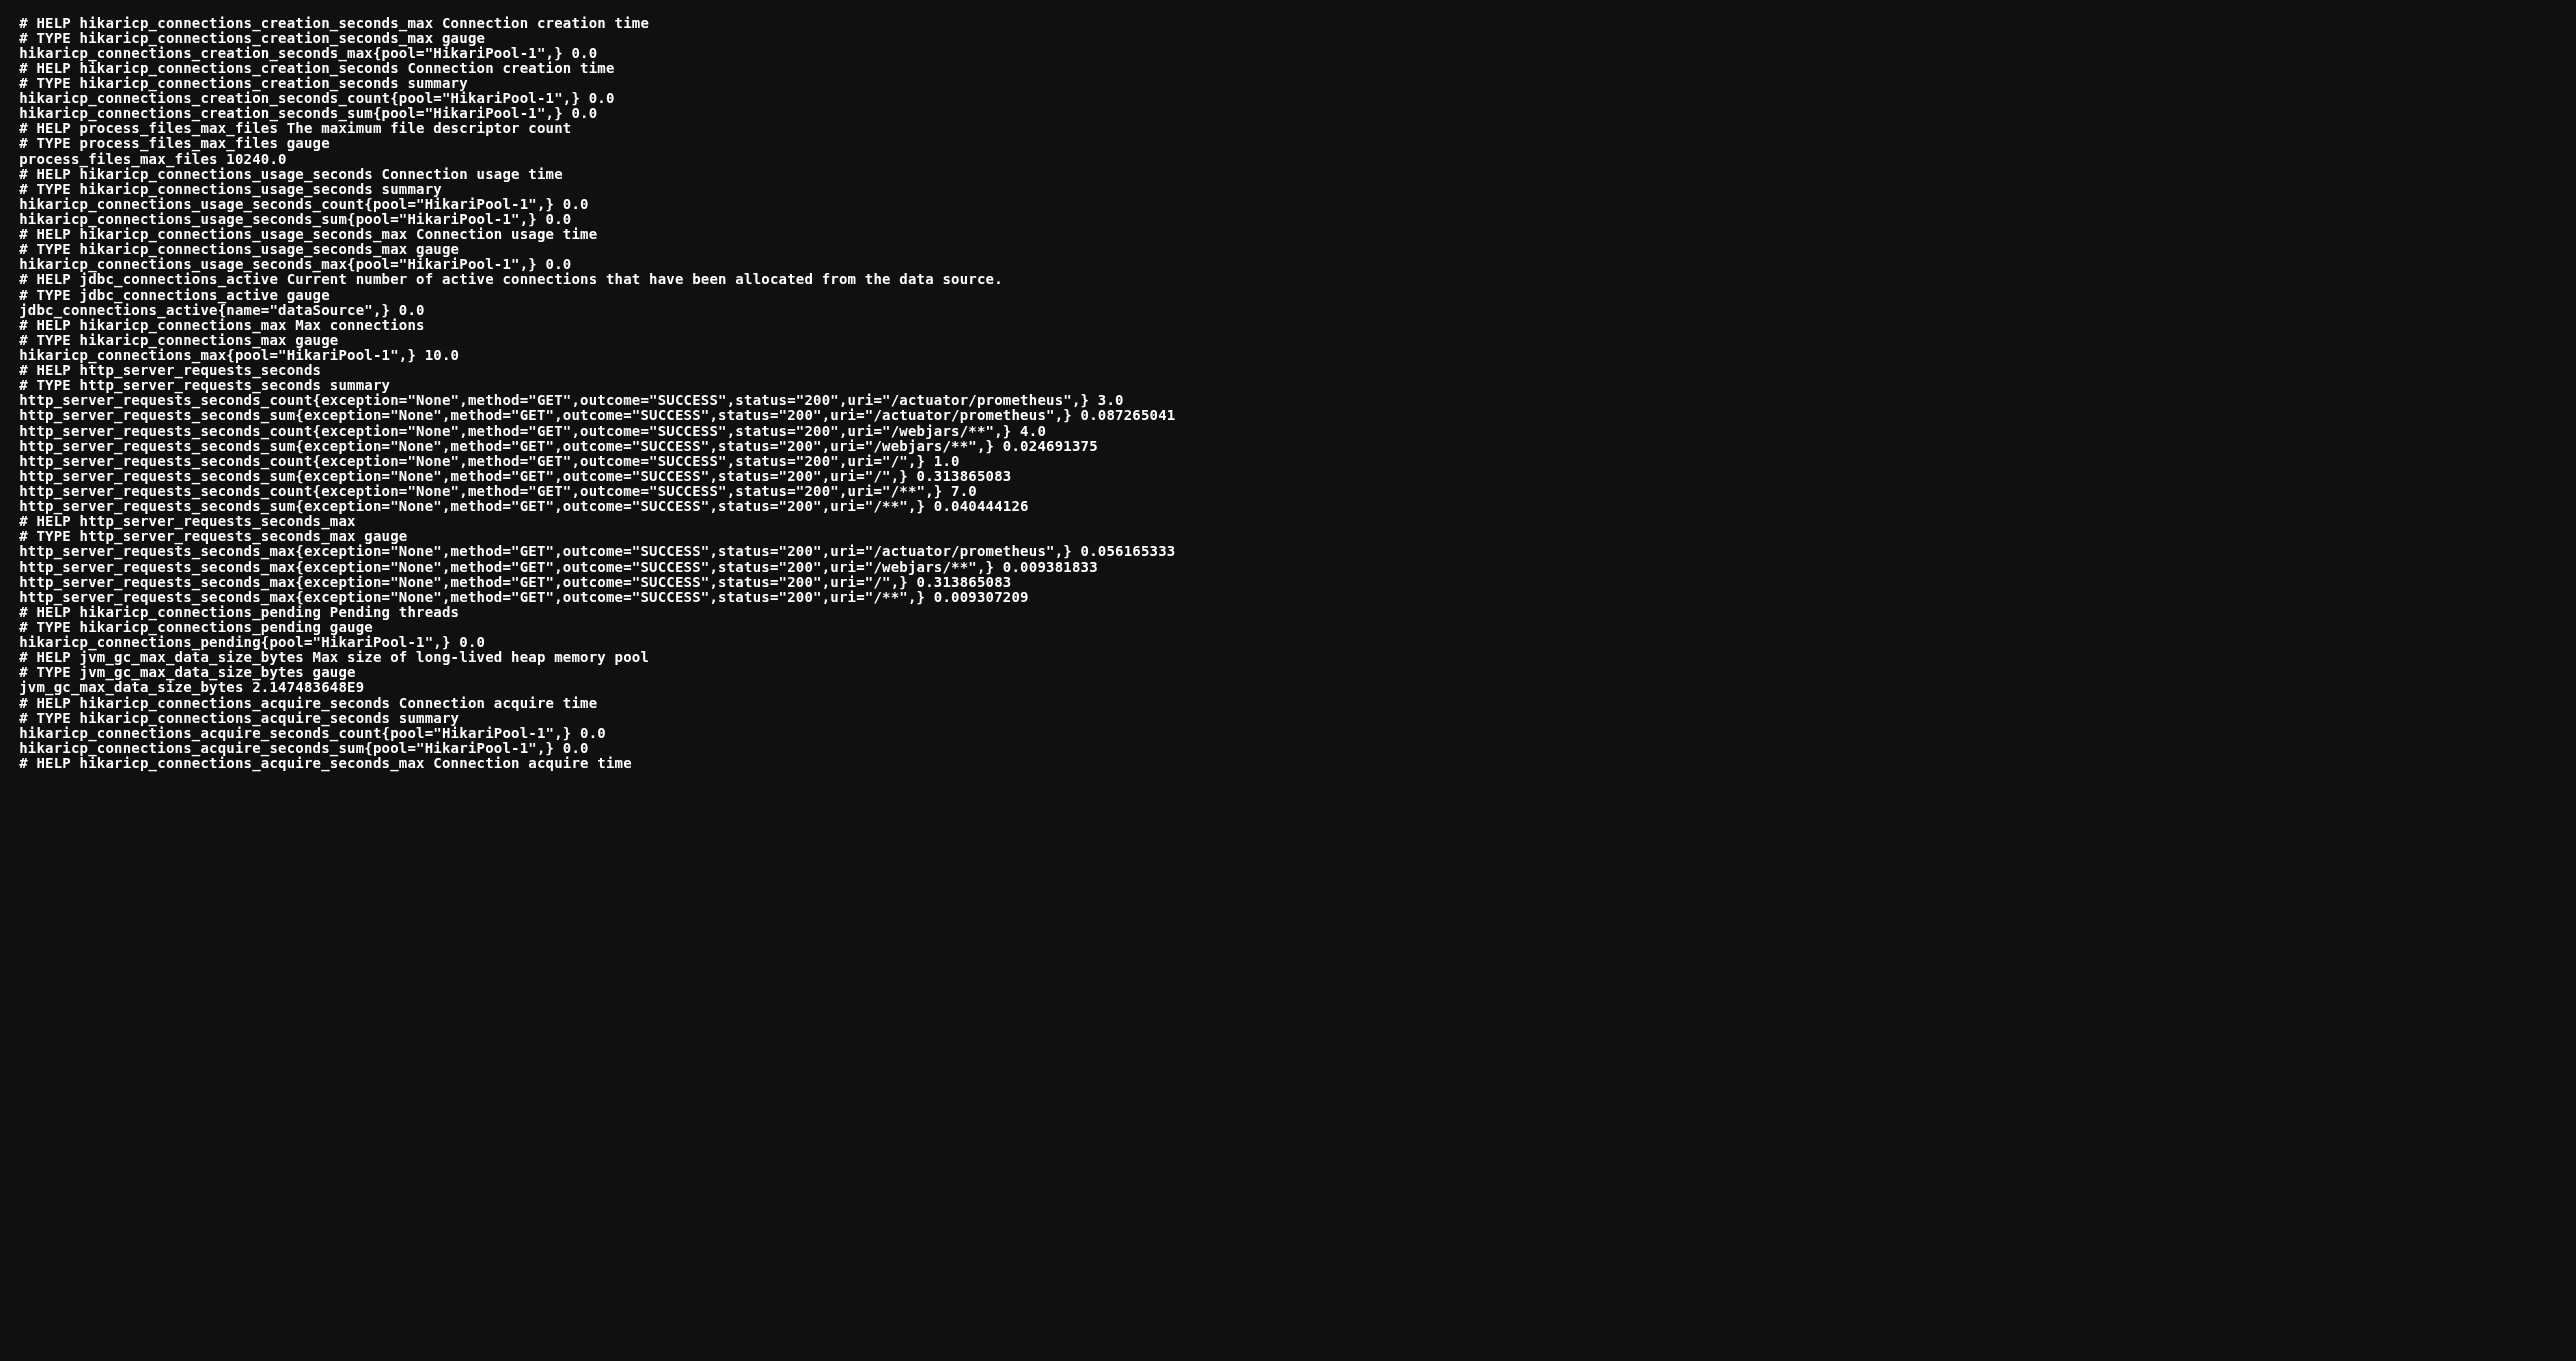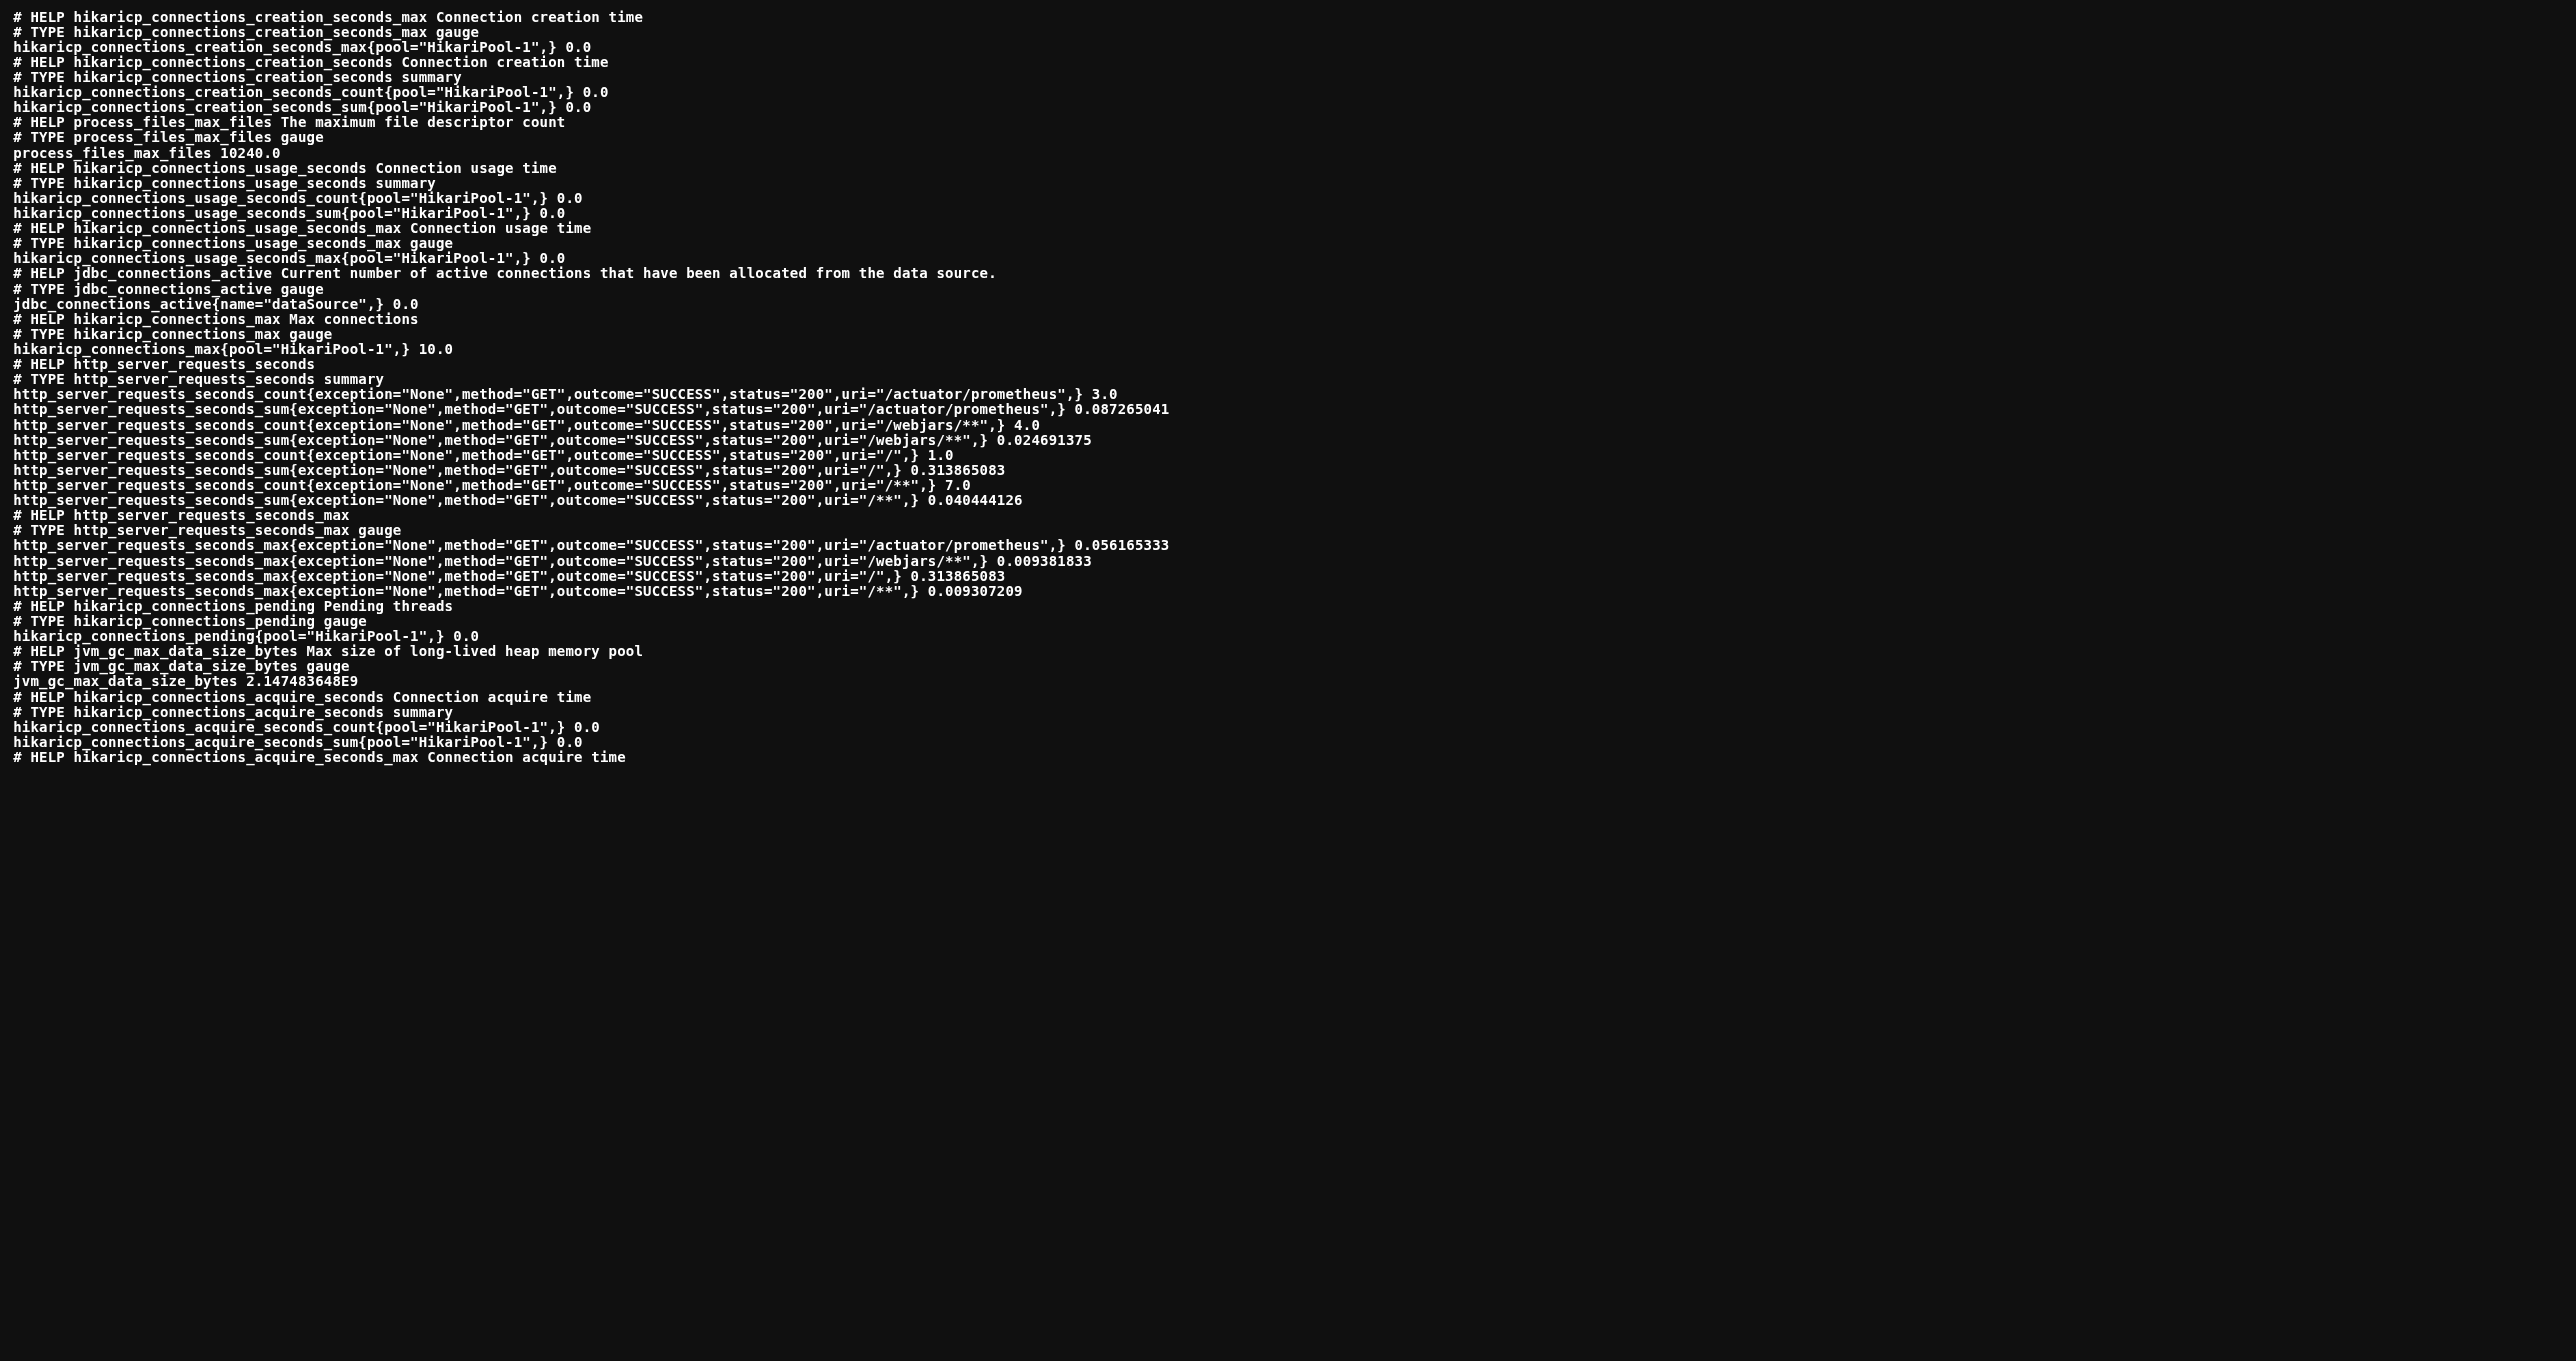--- a/index.html
+++ b/index.html
@@ -7,21 +7,21 @@
     padding: 0;
     background: #101010;
     color: #ffffff;
     font-family: ui-monospace, "SF Mono", Menlo, Monaco, "Courier New", monospace;
     font-size: 14px;
     line-height: 1.08;
     font-weight: 600;
     letter-spacing: 0.2px;
   }
   pre {
-    margin: 6px;
+    margin: 12px;
     padding: 3.6px 7.2px;
     white-space: pre;
     overflow: hidden;
   }
 </style>
 </head>
 <body>
 
 <pre># HELP hikaricp_connections_creation_seconds_max Connection creation time
 # TYPE hikaricp_connections_creation_seconds_max gauge

